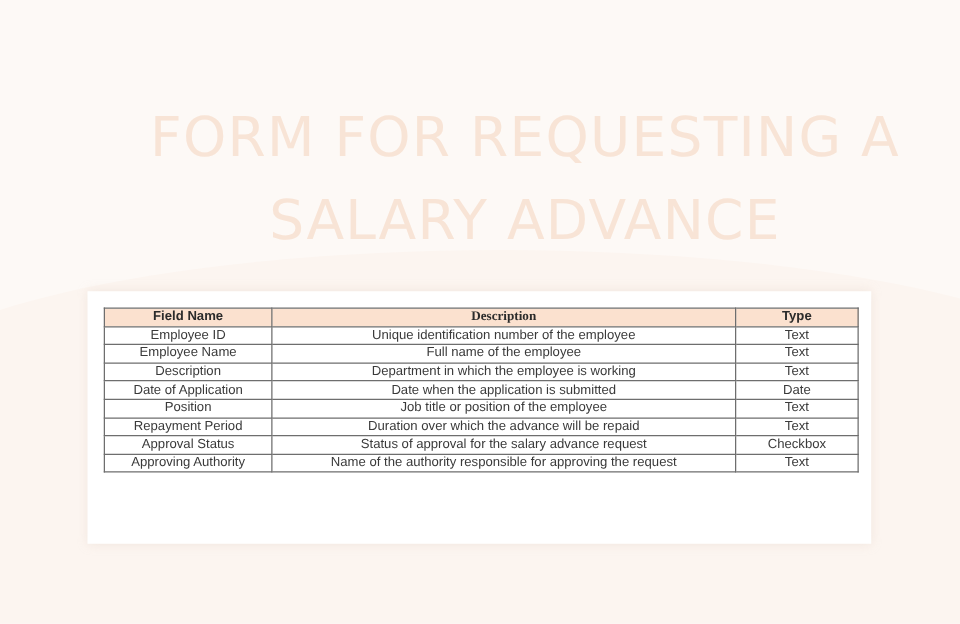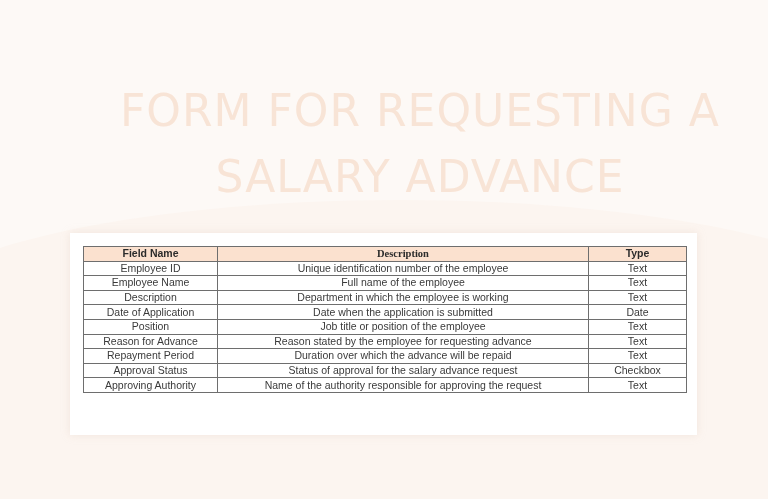--- a/index.html
+++ b/index.html
@@ -81,25 +81,20 @@
         <td>Date of Application</td>
         <td>Date when the application is submitted</td>
         <td>Date</td>
       </tr>
       <tr>
         <td>Position</td>
         <td>Job title or position of the employee</td>
         <td>Text</td>
       </tr>
       <tr>
-        <td>Reason for Advance</td>
-        <td>Reason stated by the employee for requesting advance</td>
-        <td>Text</td>
-      </tr>
-      <tr>
         <td>Repayment Period</td>
         <td>Duration over which the advance will be repaid</td>
         <td>Text</td>
       </tr>
       <tr>
         <td>Approval Status</td>
         <td>Status of approval for the salary advance request</td>
         <td>Checkbox</td>
       </tr>
       <tr>

